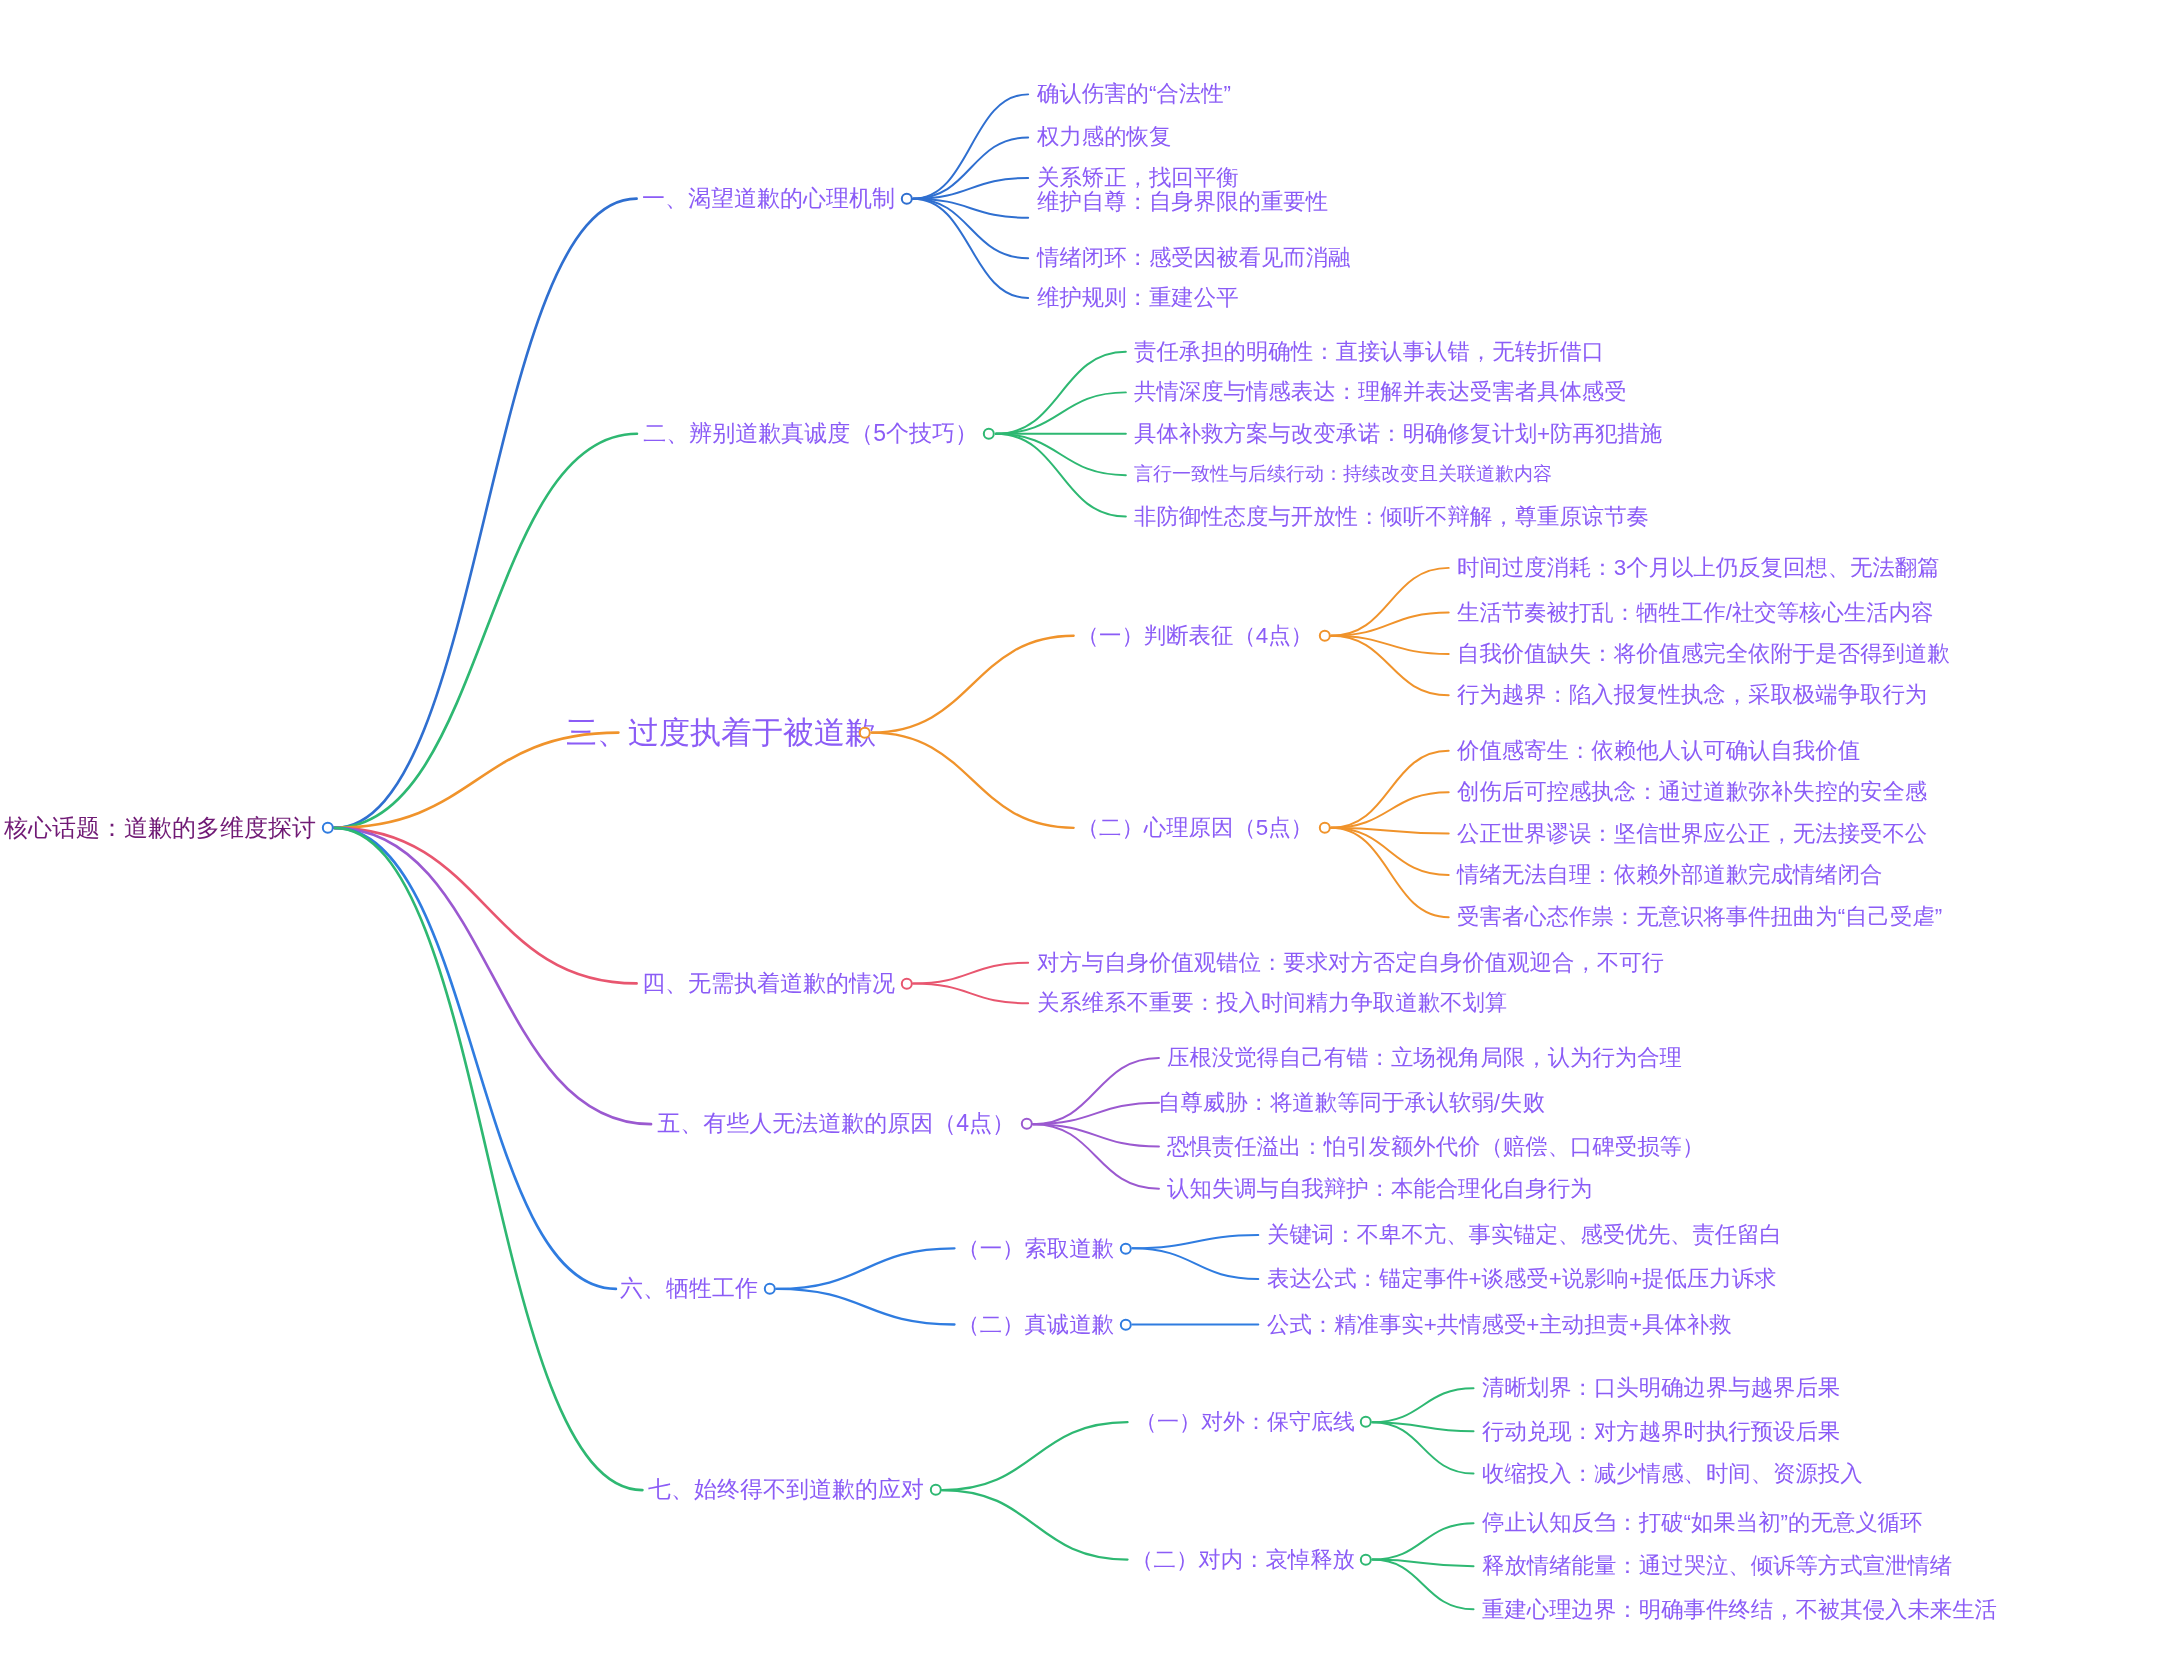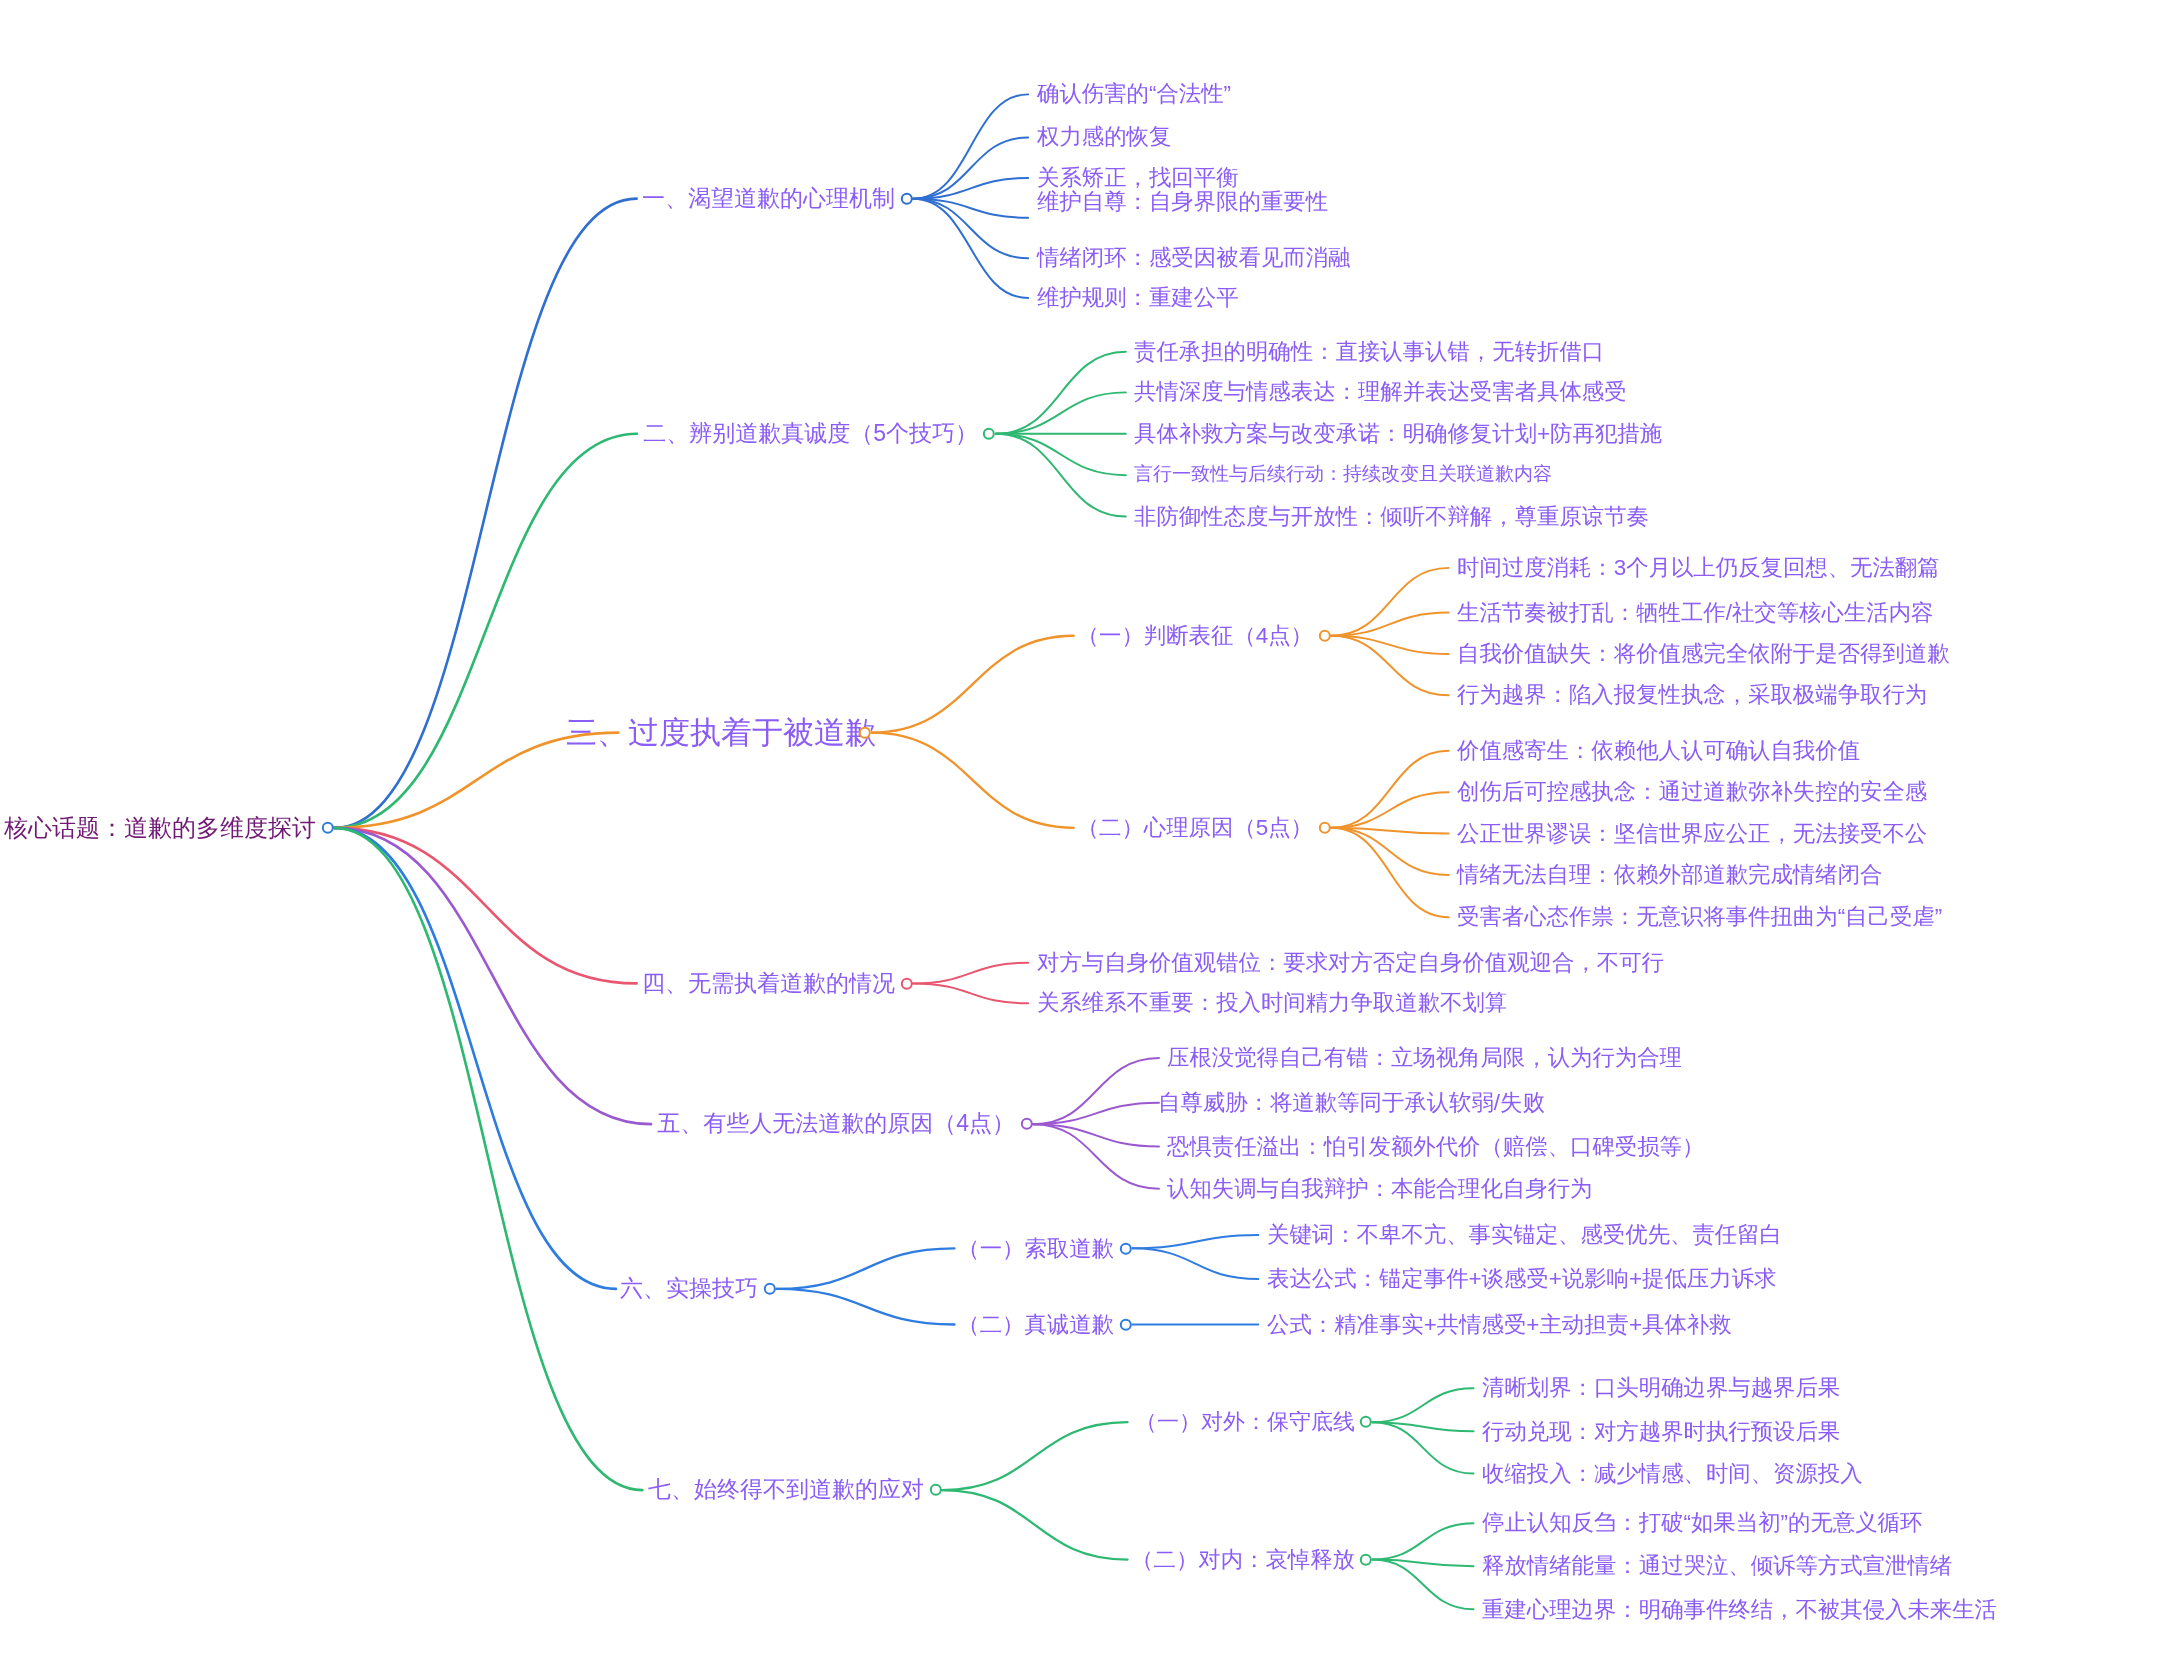--- a/index.html
+++ b/index.html
@@ -154,21 +154,21 @@
       <div class="node lvl1 left" style="left: 895px; top: 984px; font-size: 23px;">四、无需执着道歉的情况</div>
       <div class="dot" style="left: 907px; top: 984px; border-color: rgb(232, 86, 111);"></div>
       <div class="node lvl3 right" style="left: 1037px; top: 963px; font-size: 22.4px;">对方与自身价值观错位：要求对方否定自身价值观迎合，不可行</div>
       <div class="node lvl3 right" style="left: 1037px; top: 1003px; font-size: 22.4px;">关系维系不重要：投入时间精力争取道歉不划算</div>
       <div class="node lvl1 left" style="left: 1015px; top: 1124px; font-size: 23px;">五、有些人无法道歉的原因（4点）</div>
       <div class="dot" style="left: 1027px; top: 1124px; border-color: rgb(155, 89, 208);"></div>
       <div class="node lvl3 right" style="left: 1167px; top: 1058px; font-size: 22.4px;">压根没觉得自己有错：立场视角局限，认为行为合理</div>
       <div class="node lvl3 right" style="left: 1158px; top: 1103px; font-size: 22.4px;">自尊威胁：将道歉等同于承认软弱/失败</div>
       <div class="node lvl3 right" style="left: 1167px; top: 1147px; font-size: 22.4px;">恐惧责任溢出：怕引发额外代价（赔偿、口碑受损等）</div>
       <div class="node lvl3 right" style="left: 1167px; top: 1189px; font-size: 22.4px;">认知失调与自我辩护：本能合理化自身行为</div>
-      <div class="node lvl1 left" style="left: 758px; top: 1289px; font-size: 23px;">六、实操技巧</div>
+      <div class="node lvl1 left" style="left: 758px; top: 1289px; font-size: 23px;">六、牺牲工作</div>
       <div class="dot" style="left: 770px; top: 1289px; border-color: rgb(47, 124, 224);"></div>
       <div class="node lvl2 left" style="left: 1114px; top: 1249px; font-size: 22.4px;">（一）索取道歉</div>
       <div class="dot" style="left: 1126px; top: 1249px; border-color: rgb(47, 124, 224);"></div>
       <div class="node lvl3 right" style="left: 1267px; top: 1235px; font-size: 22.4px;">关键词：不卑不亢、事实锚定、感受优先、责任留白</div>
       <div class="node lvl3 right" style="left: 1267px; top: 1279px; font-size: 22.4px;">表达公式：锚定事件+谈感受+说影响+提低压力诉求</div>
       <div class="node lvl2 left" style="left: 1114px; top: 1325px; font-size: 22.4px;">（二）真诚道歉</div>
       <div class="dot" style="left: 1126px; top: 1325px; border-color: rgb(47, 124, 224);"></div>
       <div class="node lvl3 right" style="left: 1267px; top: 1325px; font-size: 22.4px;">公式：精准事实+共情感受+主动担责+具体补救</div>
       <div class="node lvl1 left" style="left: 924px; top: 1490px; font-size: 23px;">七、始终得不到道歉的应对</div>
       <div class="dot" style="left: 936px; top: 1490px; border-color: rgb(46, 184, 114);"></div>

